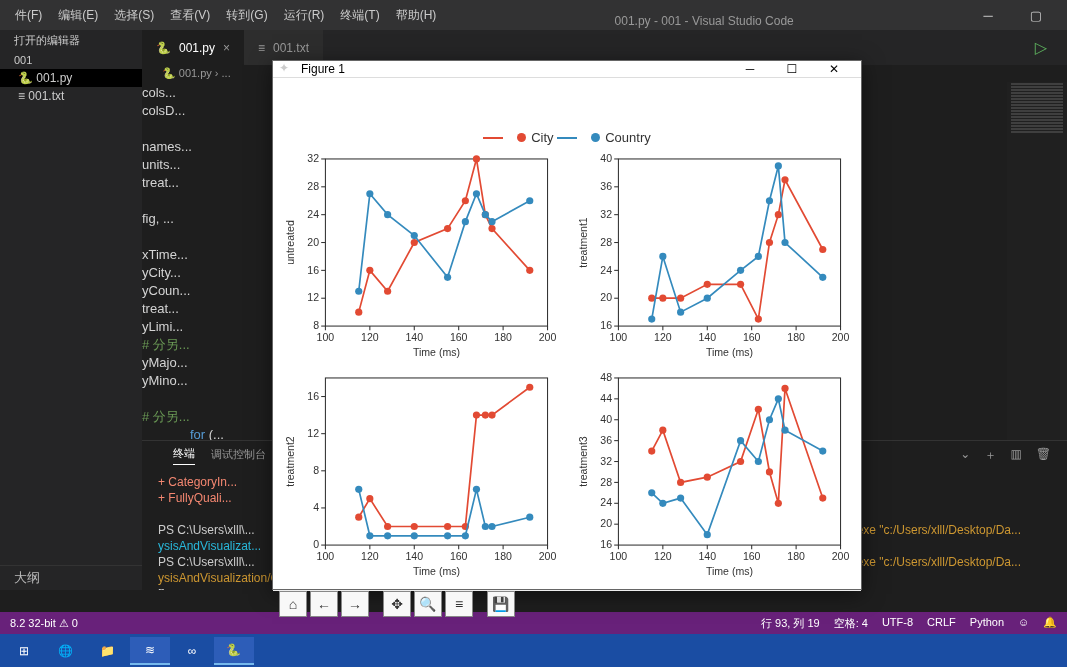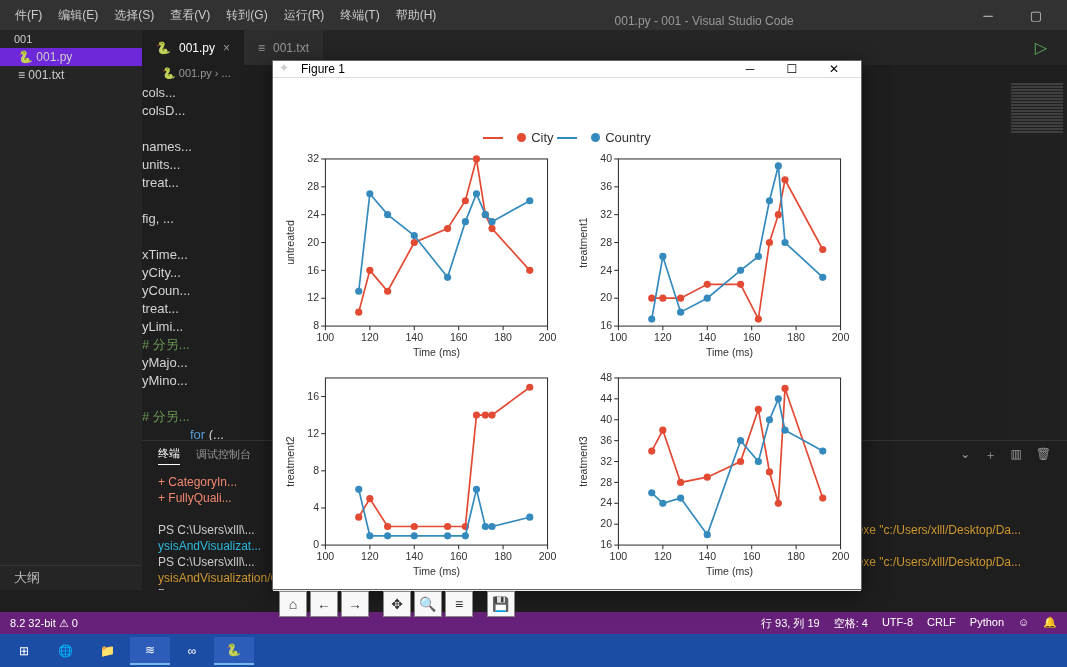--- a/index.html
+++ b/index.html
@@ -10,42 +10,42 @@
   .menubar .item { padding:0 7px; color:#ccc; font-size:12px; cursor:pointer; }
   .menubar .title { flex:1; text-align:center; color:#999; font-size:12px;margin-top:12px; }
   .menubar .winbtn { width:46px; text-align:center; color:#ccc; font-size:13px; }
   
   .body-row { display:flex; height:560px; }
   
   .sidebar { width:142px; background:#252526; display:flex; flex-direction:column; }
   .sidebar .hdr { padding:8px 12px; font-size:11px; color:#bbb; display:flex; justify-content:space-between; }
   .sidebar .sub { padding:3px 14px; font-size:11px; color:#ccc; }
   .sidebar .file { padding:2px 18px; font-size:12px; color:#ccc; }
-  .sidebar .file.active { background:#6d28d9; }
+  .sidebar .file.active { background:#000000; }
   .sidebar .sec { margin-top:10px; padding:3px 14px; font-size:13px; color:#bbb; text-transform:uppercase; border-top:1px solid #333; }
   
   .editor { flex:1; display:flex; flex-direction:column; background:#1e1e1e; overflow:hidden; }
   .tabs { height:35px; background:#252526; display:flex; }
   .tab { padding:0 14px; display:flex; align-items:center; gap:8px; font-size:12px; color:#999; background:#2d2d2d; }
   .tab.active { background:#1e1e1e; color:#fff; }
   .tab .x { color:#999; }
   .run-icon { margin-left:auto; padding:0 20px; color:#5db05d; font-size:16px; display:flex; align-items:center; }
   .bread { padding:2px 20px; font-size:11px; color:#999; }
   
   .code { flex:1; display:flex; overflow:hidden; font-family:Consolas,monospace; font-size:13px; position:relative; }
   .gutter { width:46px; text-align:right; color:#858585; padding:2px 12px 0 0; line-height:18px; background:#1e1e1e; }
   .lines { flex:1; padding-top:2px; line-height:18px; white-space:pre; color:#d4d4d4; overflow:hidden; }
   .kw{color:#569cd6;margin-left:48px;} .str{color:#ce9178;} .cm{color:#6a9955;}
   
   .minimap { position:absolute; right:0; top:0; width:60px; height:100%; background:#222; opacity:0.6; }
   .minimap i { display:block; height:2px; margin:1px 4px; background:#555; }
   
   .term-hdr { height:30px; background:#1e1e1e; border-top:1px solid #333; display:flex; align-items:center; padding:0 16px; gap:16px; }
   .term-hdr .tab2 { font-size:11px; color:#999; padding-bottom:3px; }
-  .term-hdr .tab2.active { color:#fff; border-bottom:1px solid #fff; }
+  .term-hdr .tab2.active { color:#fff; border-bottom:1px solid #fff;margin-left:15px; }
   .term-hdr .ctrls { margin-left:auto; display:flex; gap:14px; color:#999; }
   
   .term { height:120px; background:#1e1e1e; padding:4px 16px; font-family:Consolas,monospace; font-size:12px; line-height:16px; color:#ccc; overflow:hidden; }
   .err{color:#f48771;} .path{color:#29b8db;} .link{color:#cd9731;}
   
   .status { height:22px; background:#007acc; display:flex; align-items:center; padding:0 10px; font-size:11px; color:#fff; gap:12px; }
   .status.purple { background:#68217a; height:22px; position:absolute; bottom:33px; left:0; right:0; }
   .status .r { margin-left:auto; display:flex; gap:14px; }
   
   .taskbar { position:absolute; bottom:0; left:0; right:0; height:33px; background:#1a4da3; display:flex; align-items:center; gap:2px; padding:0 4px; }
@@ -91,20 +91,21 @@
   <span class="item">运行(R)</span>
   <span class="item">终端(T)</span>
   <span class="item">帮助(H)</span>
   <span class="title">001.py - 001 - Visual Studio Code</span>
   <span class="winbtn">─</span>
   <span class="winbtn">▢</span>
 </div>
 
 <div class="body-row">
   <div class="sidebar">
+    <div class="sub">打开的编辑器</div>
     <div class="sub">001</div>
     <div class="file active">🐍 <span>001.py</span></div>
     <div class="file">≡ <span>001.txt</span></div>
     <div style="flex:1"></div>
     <div class="sec">大纲</div>
   </div>
 
   <div class="editor">
     <div class="tabs">
       <div class="tab active">🐍 <span>001.py</span><span class="x">×</span></div>

